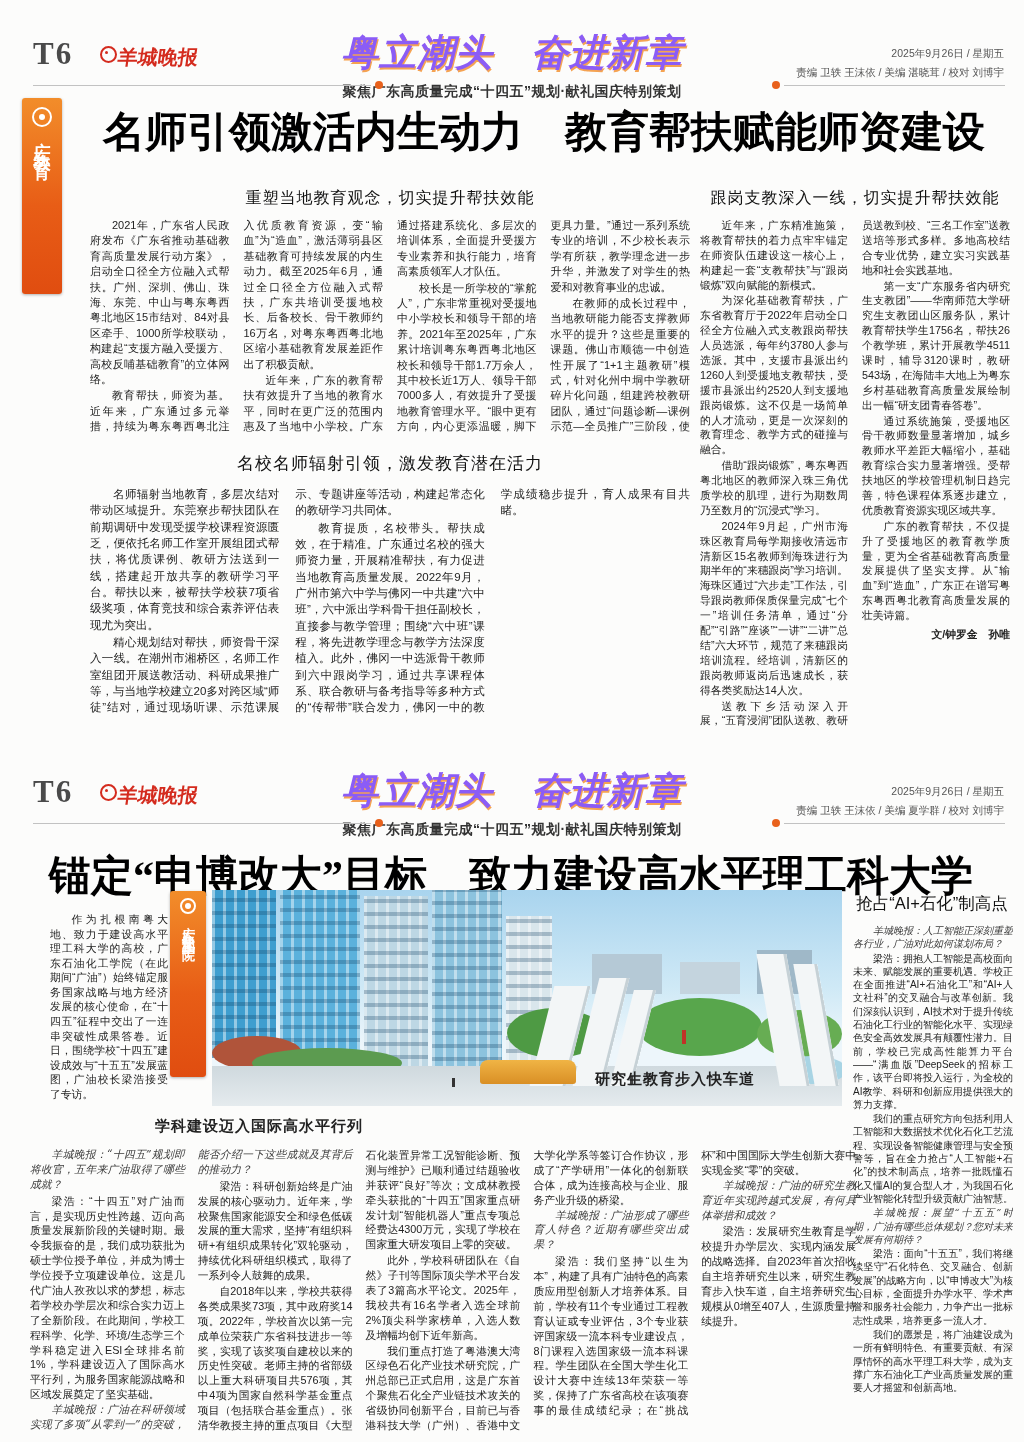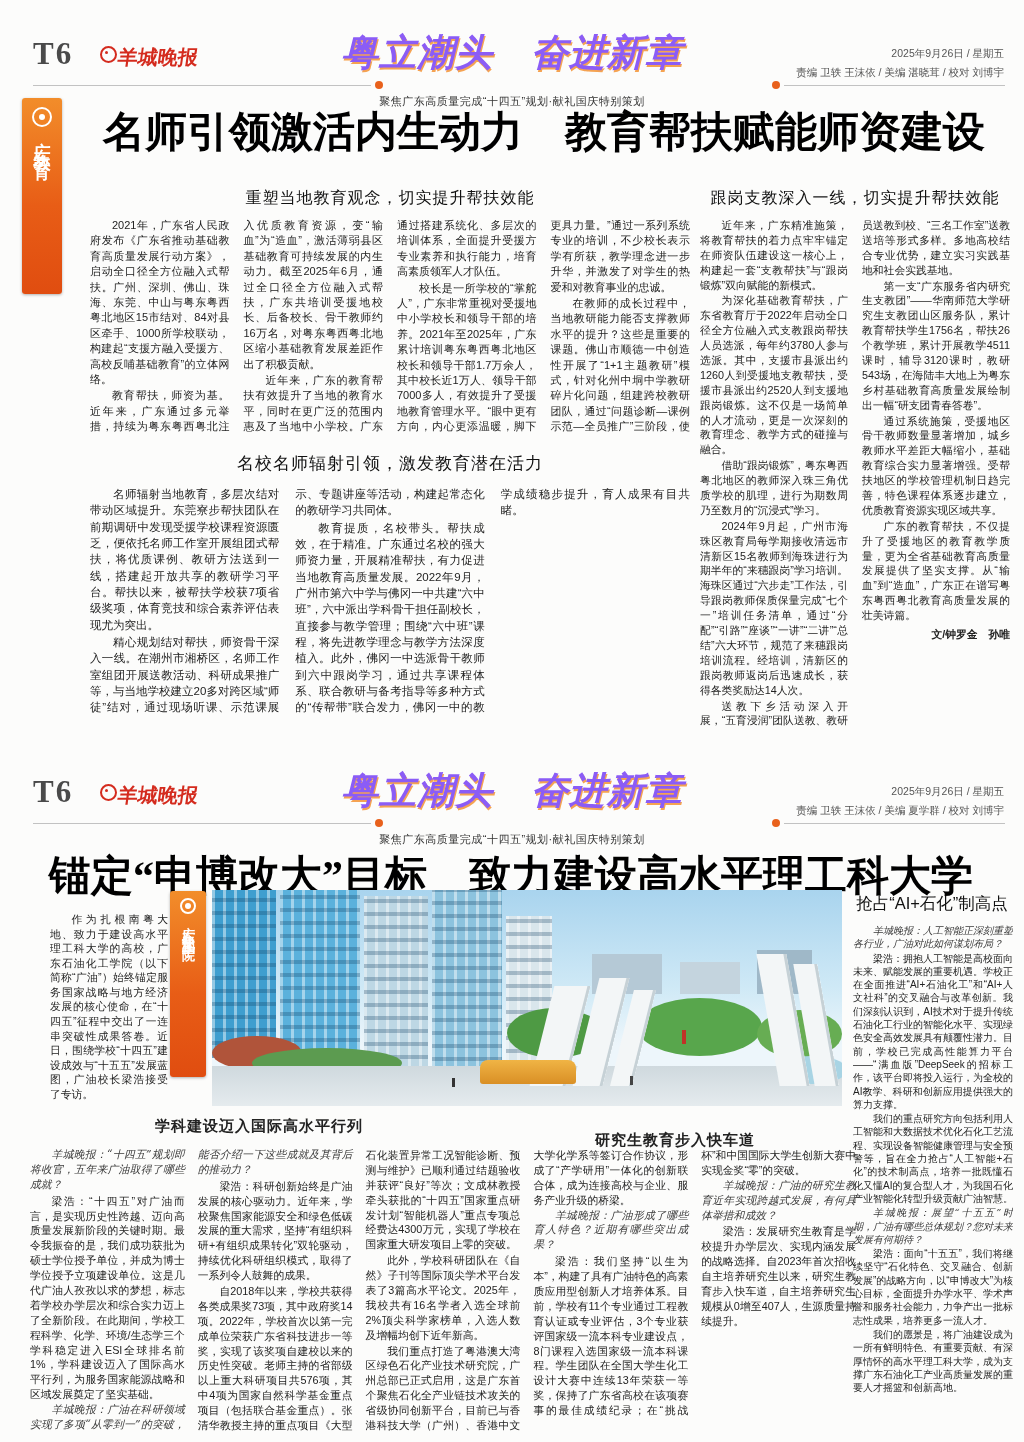--- a/index.html
+++ b/index.html
@@ -10,21 +10,21 @@
   .t6{position:absolute;left:33px;top:8px;font-family:"Liberation Serif",serif;
       font-weight:bold;font-size:31px;color:#4a4a4a;letter-spacing:2px;}
   .masthead{position:absolute;left:118px;top:16px;font-family:"DejaVu Serif",serif;
       font-weight:bold;font-size:20px;color:#d42b1e;transform:skewX(-8deg);white-space:nowrap;}
   .mh-ic{position:absolute;left:100px;top:18px;width:13px;height:13px;border:2px solid #d42b1e;
       border-radius:50%;}
   .mh-ic::after{content:"";position:absolute;left:3px;top:3px;width:3px;height:3px;background:#d42b1e;border-radius:50%;}
   .cbanner{position:absolute;left:312px;top:0;width:400px;text-align:center;}
   .cbanner .title{font-family:"DejaVu Serif",serif;font-weight:900;font-style:italic;
       font-size:37px;color:#8b5cf6;text-shadow:1px 1.5px 0 #f5a352;letter-spacing:1px;white-space:nowrap;}
-  .cbanner .sub{margin-top:16px;font-size:11px;font-weight:normal;color:#333;letter-spacing:.5px;white-space:nowrap;}
+  .cbanner .sub{margin-top:5px;font-size:14px;font-weight:bold;color:#333;letter-spacing:.5px;white-space:nowrap;}
   .rinfo{position:absolute;right:20px;top:16px;text-align:right;font-size:10.5px;color:#555;line-height:1.8;white-space:nowrap;}
   .rule{position:absolute;height:1px;background:#c2c2c2;}
   .odot{position:absolute;width:8px;height:8px;border-radius:50%;background:#e8611c;}
   
   .vbanner{position:absolute;background:linear-gradient(180deg,#f28d2a 0%,#e85d16 55%,#e04d10 100%);
       border-radius:3px;color:#fff;text-align:center;box-shadow:0 1px 3px rgba(0,0,0,.3);z-index:5;}
   .emb{width:16px;height:16px;margin:9px auto 2px auto;border:2px solid #fff;border-radius:50%;position:relative;}
   .emb::after{content:"";position:absolute;left:50%;top:50%;width:6px;height:6px;margin:-3px 0 0 -3px;
       background:#fff;border-radius:50%;}
   .vtxt{writing-mode:vertical-rl;margin:0 auto;font-weight:bold;}
@@ -119,21 +119,21 @@
   </div>
   <div class="rule" style="left:33px;top:57px;width:338px;"></div>
   <div class="odot" style="left:375px;top:53px;"></div>
   <div class="odot" style="left:772px;top:53px;"></div>
   <div class="rule" style="left:784px;top:57px;width:221px;"></div>
 </div>
 
 <div class="headline" style="left:36px;top:848px;width:950px;font-size:42px;">锚定“申博改大”目标　致力建设高水平理工科大学</div>
 
 <div class="flow" style="left:50px;top:912px;width:118px;height:198px;font-size:10.8px;line-height:1.35;">
-  <p>作为扎根南粤大地、致力于建设高水平理工科大学的高校，广东石油化工学院（以下简称“广油”）始终锚定服务国家战略与地方经济发展的核心使命，在“十四五”征程中交出了一连串突破性成果答卷。近日，围绕学校“十四五”建设成效与“十五五”发展蓝图，广油校长梁浩接受了专访。</p>
+  <p>作为扎根南粤大地、致力于建设高水平理工科大学的高校，广东石油化工学院（在此期间“广油”）始终锚定服务国家战略与地方经济发展的核心使命，在“十四五”征程中交出了一连串突破性成果答卷。近日，围绕学校“十四五”建设成效与“十五五”发展蓝图，广油校长梁浩接受了专访。</p>
 </div>
 
 <div class="vbanner" style="left:170px;top:891px;width:36px;height:186px;">
   <div class="emb" style="width:12px;height:12px;margin-top:7px;"></div>
   <div class="vtxt" style="font-size:13px;letter-spacing:3px;">广东石油化工学院</div>
 </div>
 
 <div class="photo" style="left:212px;top:890px;width:630px;height:216px;">
   <div class="tower" style="left:0;top:0;width:64px;height:168px;background-color:#3f9ecf;"></div>
   <div class="tower" style="left:68px;top:0;width:80px;height:178px;background-color:#5bb1dc;"></div>
@@ -165,21 +165,21 @@
 <div class="flow" style="left:853px;top:924px;width:160px;height:518px;font-size:10px;line-height:1.33;">
     <p class="q">羊城晚报：人工智能正深刻重塑各行业，广油对此如何谋划布局？</p>
     <p>梁浩：拥抱人工智能是高校面向未来、赋能发展的重要机遇。学校正在全面推进“AI+石油化工”和“AI+人文社科”的交叉融合与改革创新。我们深刻认识到，AI技术对于提升传统石油化工行业的智能化水平、实现绿色安全高效发展具有颠覆性潜力。目前，学校已完成高性能算力平台——“满血版”DeepSeek的招标工作，该平台即将投入运行，为全校的AI教学、科研和创新应用提供强大的算力支撑。</p>
     <p>我们的重点研究方向包括利用人工智能和大数据技术优化石化工艺流程、实现设备智能健康管理与安全预警等，旨在全力抢占“人工智能+石化”的技术制高点，培养一批既懂石化又懂AI的复合型人才，为我国石化产业智能化转型升级贡献广油智慧。</p>
     <p class="q">羊城晚报：展望“十五五”时期，广油有哪些总体规划？您对未来发展有何期待？</p>
     <p>梁浩：面向“十五五”，我们将继续坚守“石化特色、交叉融合、创新发展”的战略方向，以“申博改大”为核心目标，全面提升办学水平、学术声誉和服务社会能力，力争产出一批标志性成果，培养更多一流人才。</p>
     <p>我们的愿景是，将广油建设成为一所有鲜明特色、有重要贡献、有深厚情怀的高水平理工科大学，成为支撑广东石油化工产业高质量发展的重要人才摇篮和创新高地。</p>
   </div>
 
 <div class="subhead2" style="left:30px;top:1117px;width:458px;">学科建设迈入国际高水平行列</div>
-<div class="subhead2" style="left:495px;top:1131px;width:360px;">研究生教育步入快车道</div>
+<div class="subhead2" style="left:495px;top:1070px;width:360px;">研究生教育步入快车道</div>
 <div class="cols" style="left:30px;top:1148px;width:826px;height:294px;column-count:5;column-gap:13px;font-size:10.8px;line-height:1.38;">
     <p class="q">羊城晚报：“十四五”规划即将收官，五年来广油取得了哪些成就？</p>
     <p>梁浩：“十四五”对广油而言，是实现历史性跨越、迈向高质量发展新阶段的关键时期。最令我振奋的是，我们成功获批为硕士学位授予单位，并成为博士学位授予立项建设单位。这是几代广油人孜孜以求的梦想，标志着学校办学层次和综合实力迈上了全新阶段。在此期间，学校工程科学、化学、环境/生态学三个学科稳定进入ESI全球排名前1%，学科建设迈入了国际高水平行列，为服务国家能源战略和区域发展奠定了坚实基础。</p>
     <p class="q">羊城晚报：广油在科研领域实现了多项“从零到一”的突破，能否介绍一下这些成就及其背后的推动力？</p>
     <p>梁浩：科研创新始终是广油发展的核心驱动力。近年来，学校聚焦国家能源安全和绿色低碳发展的重大需求，坚持“有组织科研+有组织成果转化”双轮驱动，持续优化科研组织模式，取得了一系列令人鼓舞的成果。</p>
     <p>自2018年以来，学校共获得各类成果奖73项，其中政府奖14项。2022年，学校首次以第一完成单位荣获广东省科技进步一等奖，实现了该奖项自建校以来的历史性突破。老师主持的省部级以上重大科研项目共576项，其中4项为国家自然科学基金重点项目（包括联合基金重点）。张清华教授主持的重点项目《大型石化装置异常工况智能诊断、预测与维护》已顺利通过结题验收并获评“良好”等次；文成林教授牵头获批的“十四五”国家重点研发计划“智能机器人”重点专项总经费达4300万元，实现了学校在国家重大研发项目上零的突破。</p>
     <p>此外，学校科研团队在《自然》子刊等国际顶尖学术平台发表了3篇高水平论文。2025年，我校共有16名学者入选全球前2%顶尖科学家榜单，入选人数及增幅均创下近年新高。</p>
     <p>我们重点打造了粤港澳大湾区绿色石化产业技术研究院，广州总部已正式启用，这是广东首个聚焦石化全产业链技术攻关的省级协同创新平台，目前已与香港科技大学（广州）、香港中文大学化学系等签订合作协议，形成了“产学研用”一体化的创新联合体，成为连接高校与企业、服务产业升级的桥梁。</p>
     <p class="q">羊城晚报：广油形成了哪些育人特色？近期有哪些突出成果？</p>
     <p>梁浩：我们坚持“以生为本”，构建了具有广油特色的高素质应用型创新人才培养体系。目前，学校有11个专业通过工程教育认证或专业评估，3个专业获评国家级一流本科专业建设点，8门课程入选国家级一流本科课程。学生团队在全国大学生化工设计大赛中连续13年荣获一等奖，保持了广东省高校在该项赛事的最佳成绩纪录；在“挑战杯”和中国国际大学生创新大赛中实现金奖“零”的突破。</p>

